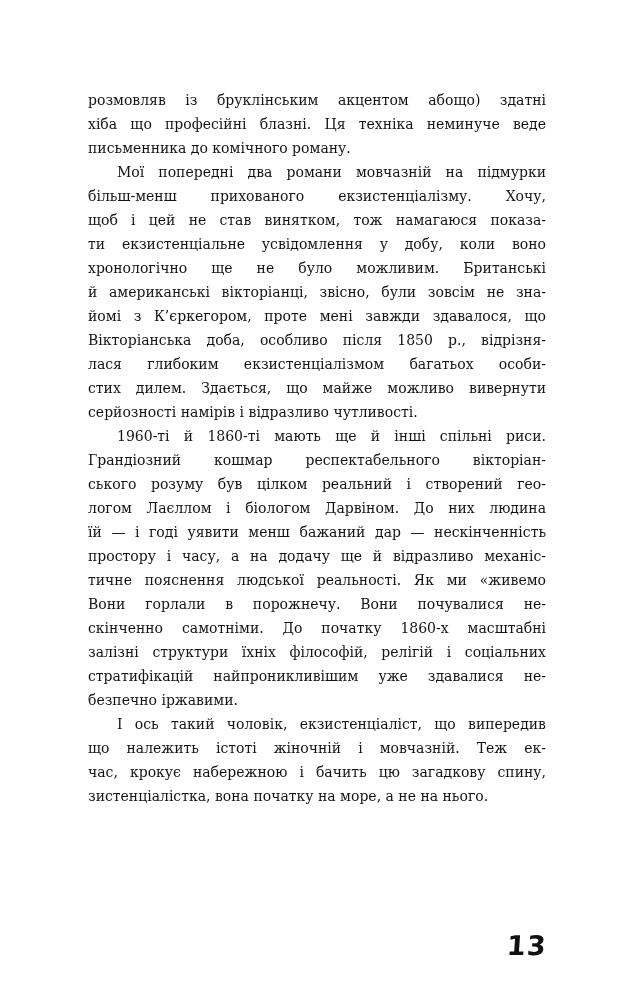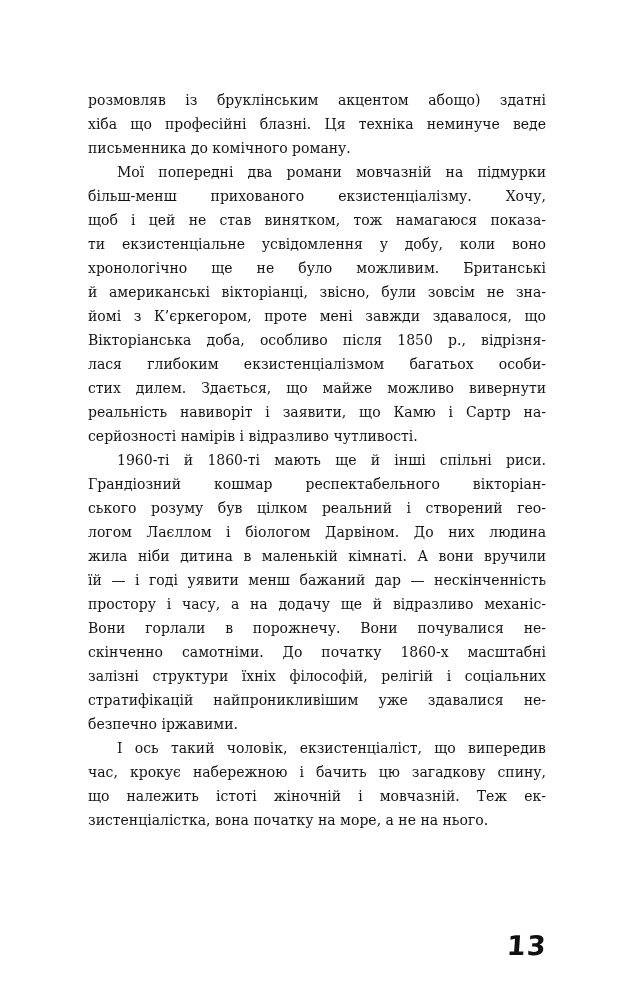--- a/index.html
+++ b/index.html
@@ -65,38 +65,37 @@
         <div class="line indent">Мої попередні два романи мовчазній на підмурки</div>
         <div class="line">більш-менш прихованого екзистенціалізму. Хочу,</div>
         <div class="line">щоб і цей не став винятком, тож намагаюся показа-</div>
         <div class="line">ти екзистенціальне усвідомлення у добу, коли воно</div>
         <div class="line">хронологічно ще не було можливим. Британські</div>
         <div class="line">й американські вікторіанці, звісно, були зовсім не зна-</div>
         <div class="line">йомі з К’єркегором, проте мені завжди здавалося, що</div>
         <div class="line">Вікторіанська доба, особливо після 1850 р., відрізня-</div>
         <div class="line">лася глибоким екзистенціалізмом багатьох особи-</div>
         <div class="line">стих дилем. Здається, що майже можливо вивернути</div>
-        <div class="line">реальність навиворіт і заявити, що Камю і Сартр на-</div>
         <div class="line last">серйозності намірів і відразливо чутливості.</div>
       </div>
       <div class="paragraph">
         <div class="line indent">1960-ті й 1860-ті мають ще й інші спільні риси.</div>
         <div class="line">Грандіозний кошмар респектабельного вікторіан-</div>
         <div class="line">ського розуму був цілком реальний і створений гео-</div>
         <div class="line">логом Лаєллом і біологом Дарвіном. До них людина</div>
-        <div class="line">жила ніби дитина в маленькій кімнаті. А вони вручили</div>
         <div class="line">їй — і годі уявити менш бажаний дар — нескінченність</div>
         <div class="line">простору і часу, а на додачу ще й відразливо механіс-</div>
+        <div class="line">тичне пояснення людської реальності. Як ми «живемо</div>
         <div class="line">Вони горлали в порожнечу. Вони почувалися не-</div>
         <div class="line">скінченно самотніми. До початку 1860-х масштабні</div>
         <div class="line">залізні структури їхніх філософій, релігій і соціальних</div>
         <div class="line">стратифікацій найпроникливішим уже здавалися не-</div>
         <div class="line last">безпечно іржавими.</div>
       </div>
       <div class="paragraph">
         <div class="line indent">І ось такий чоловік, екзистенціаліст, що випередив</div>
+        <div class="line">що належить істоті жіночній і мовчазній. Теж ек-</div>
         <div class="line">час, крокує набережною і бачить цю загадкову спину,</div>
-        <div class="line">що належить істоті жіночній і мовчазній. Теж ек-</div>
         <div class="line last">зистенціалістка, вона початку на море, а не на нього.</div>
       </div>
     </div>
   <div class="folio">13</div>
 </div>
 
 </body></html>

